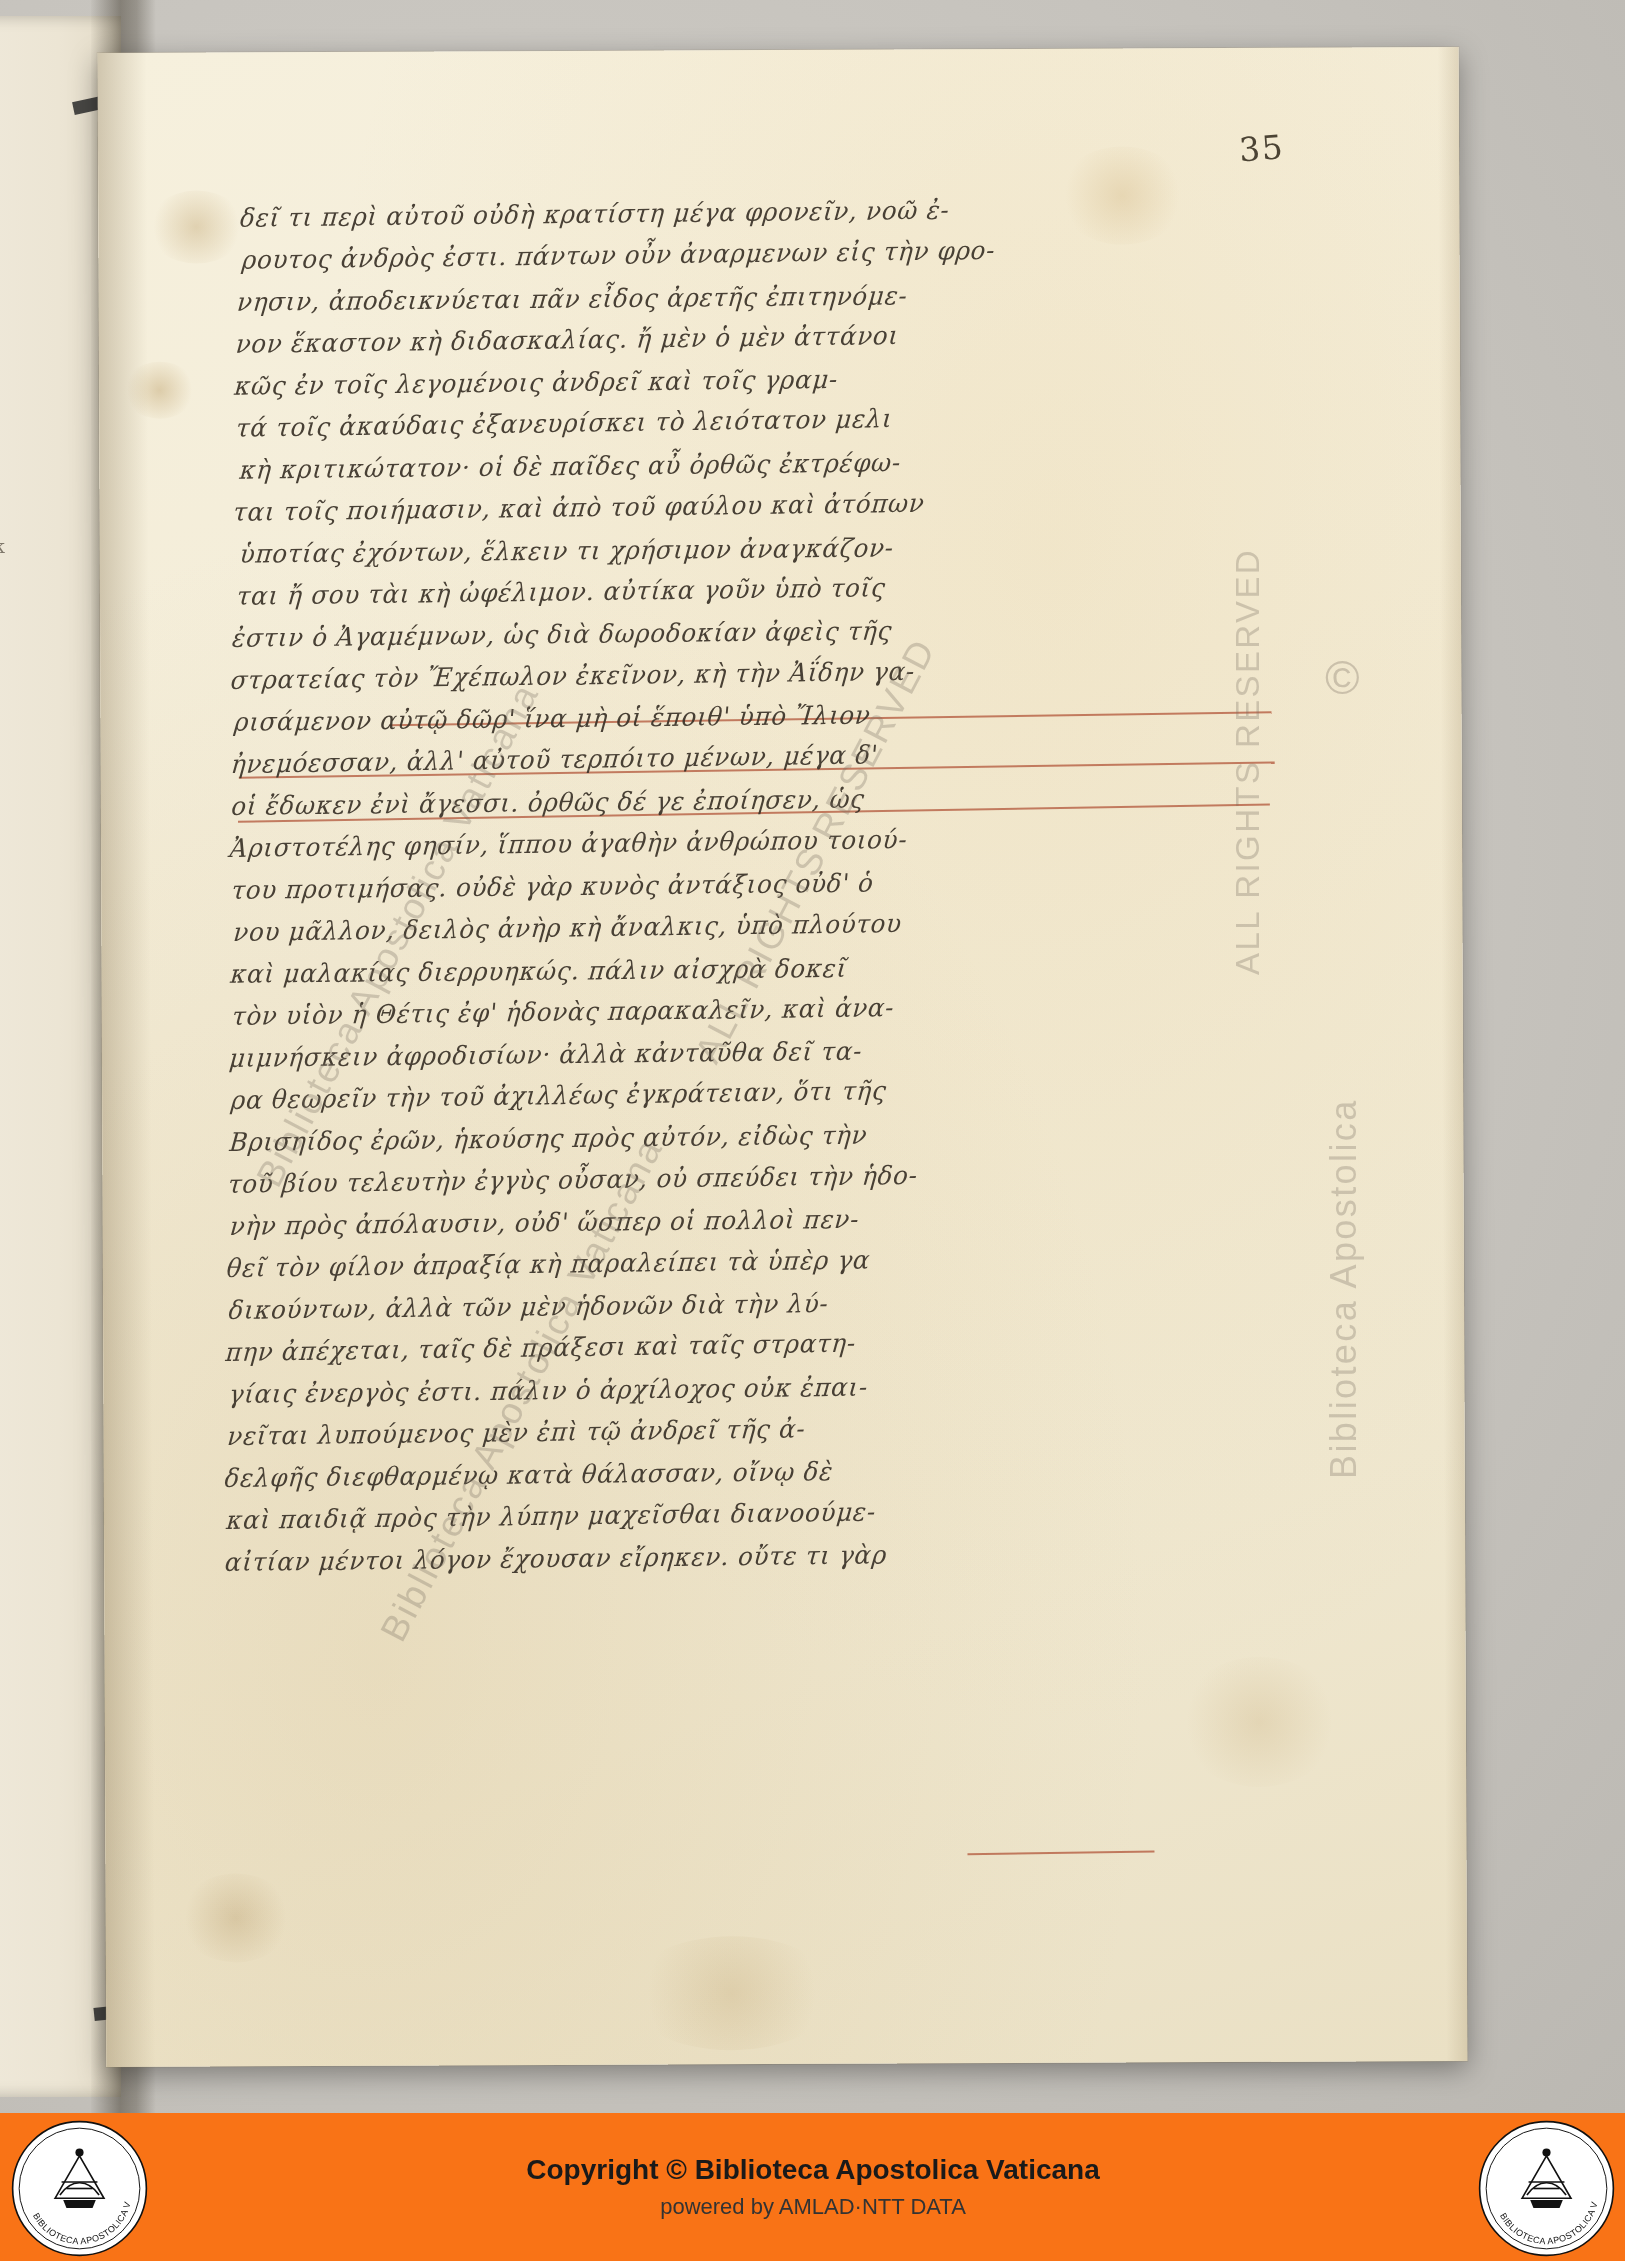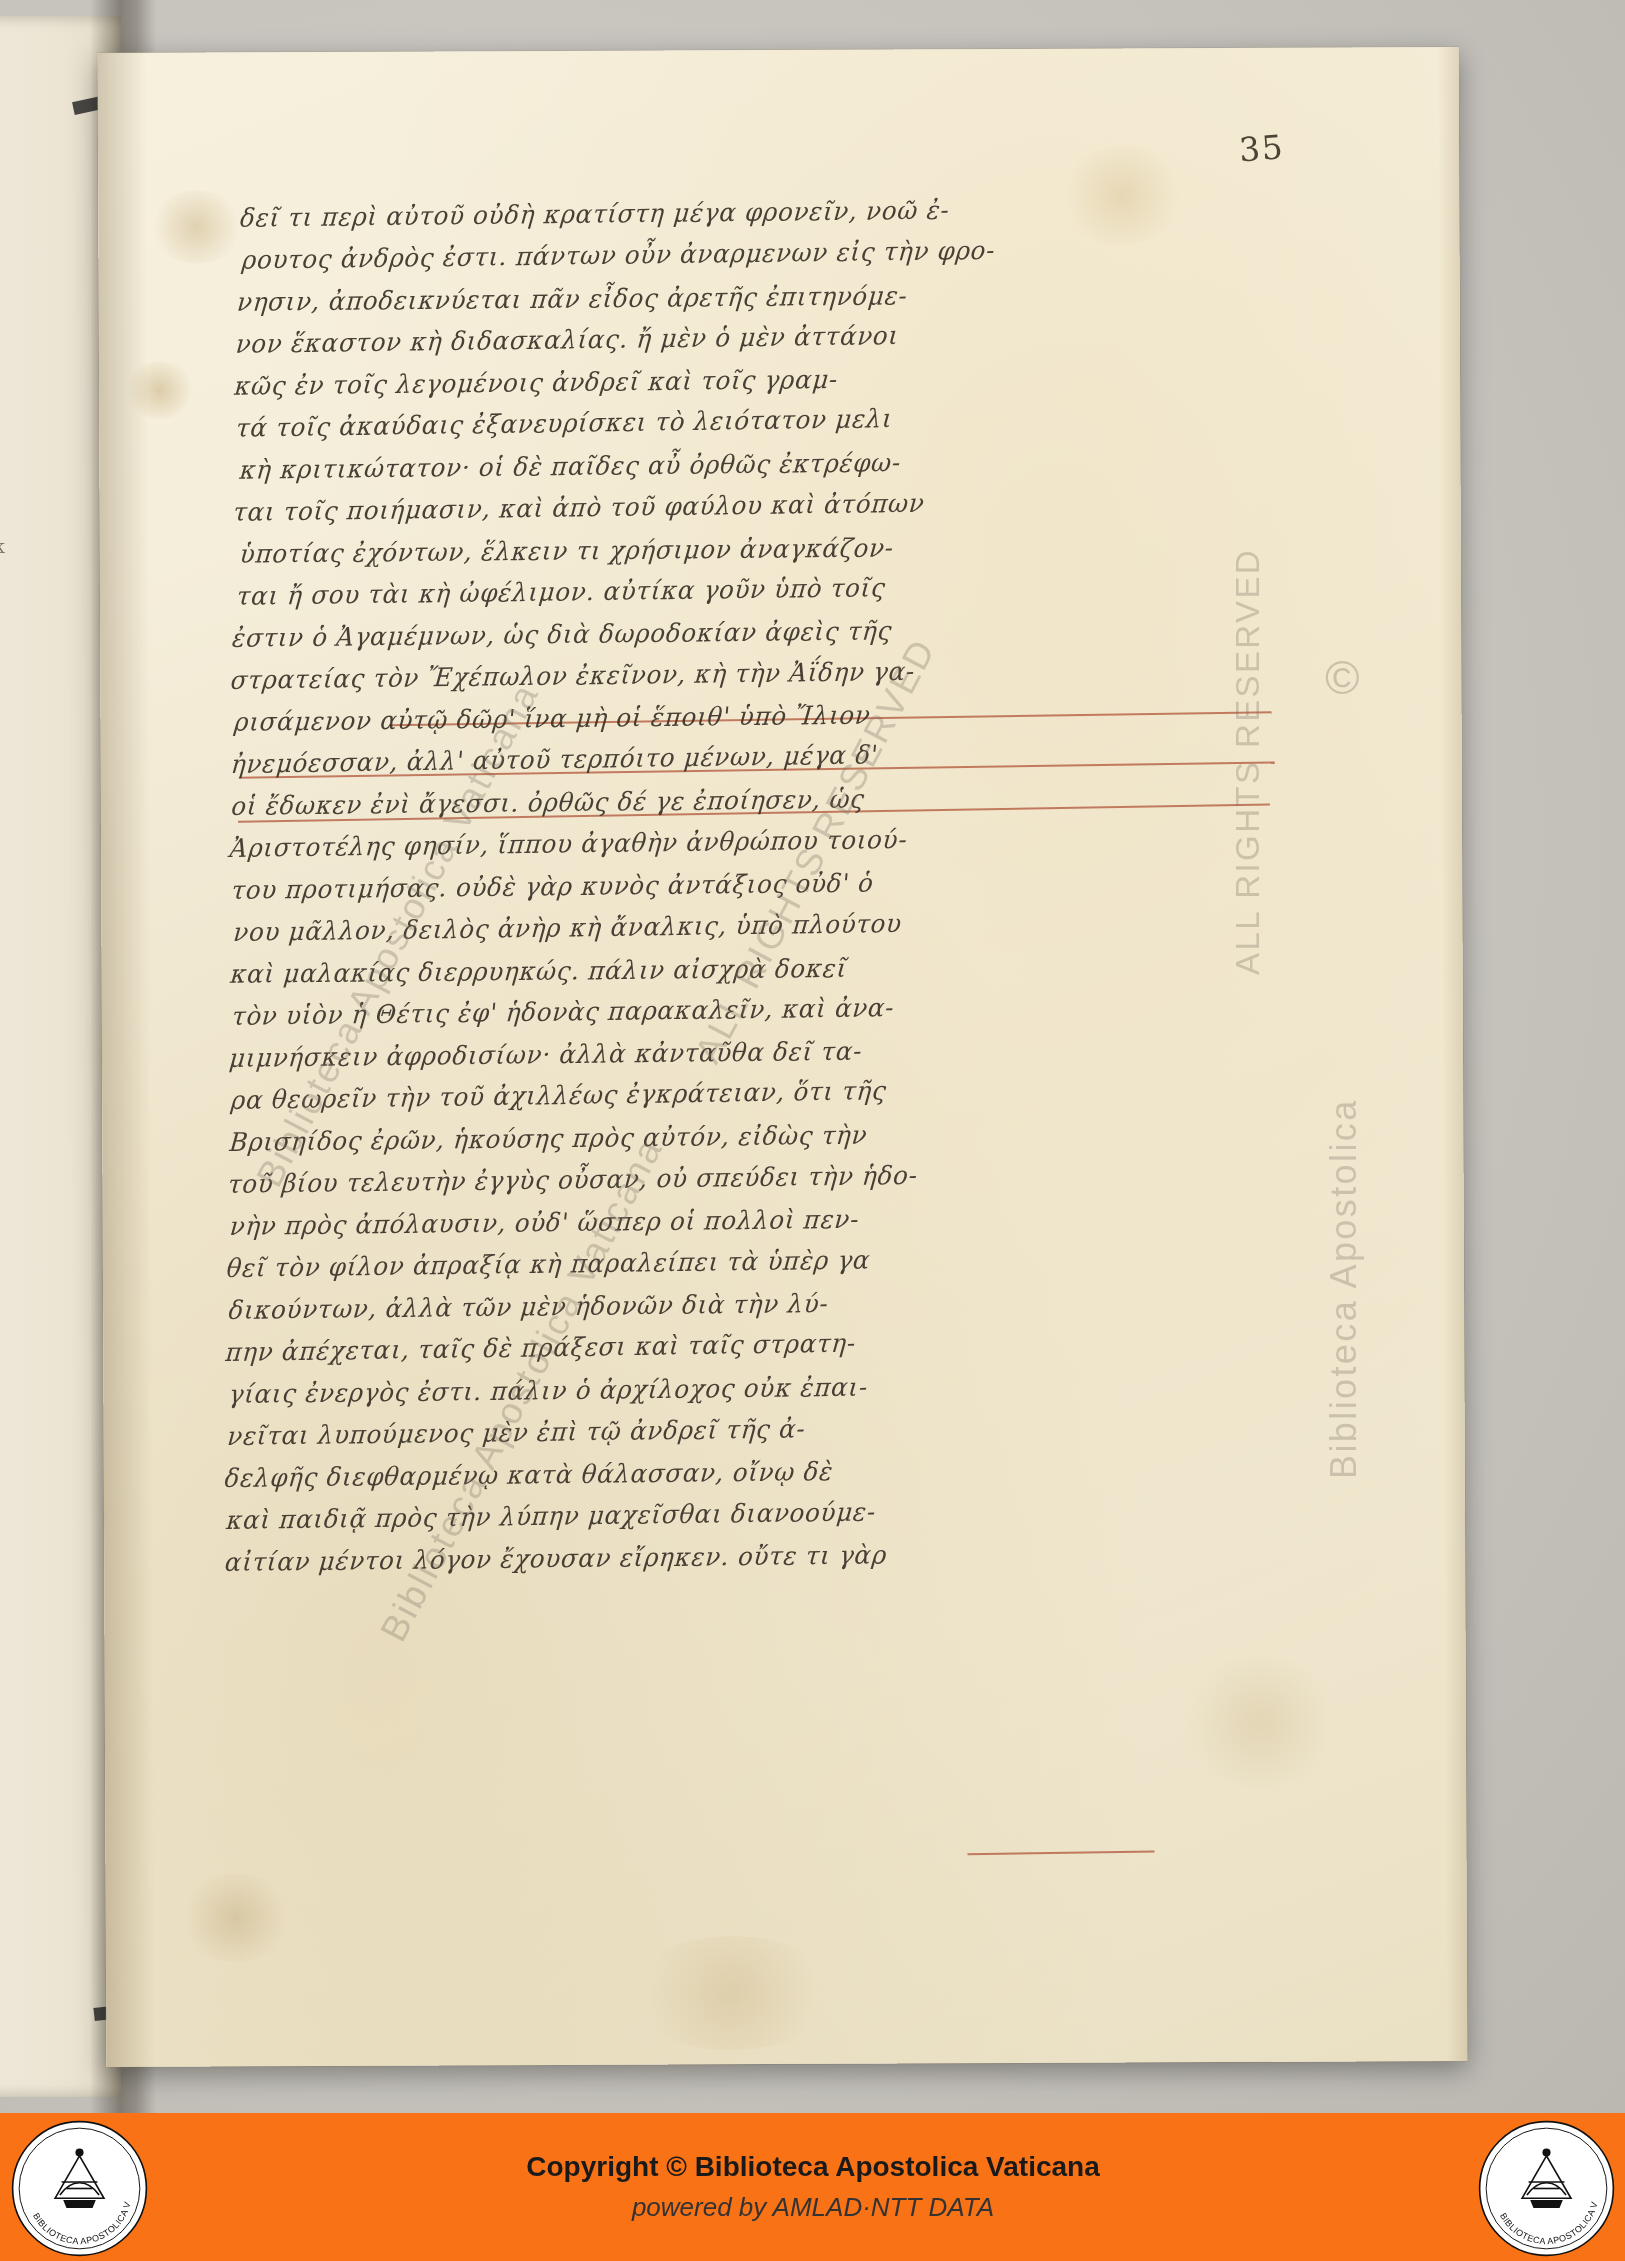--- a/index.html
+++ b/index.html
@@ -203,23 +203,22 @@
   .footer-title {
     font-size: 28px;
     font-weight: bold;
     margin-bottom: 8.1px;
   }
   .footer-url {
     font-size: 23px;
     margin-bottom: 6.5px;
   }
   .footer-powered {
-    font-size: 26px;
+    font-size: 22px;
     color: #333;
-    font-style: italic;
   }
   .seal {
     position: absolute;
     top: 2120px;
     width: 137px;
     height: 137px;
     border-radius: 50%;
   }
   .seal-left { left: 11.4px; }
   .seal-right { right: 11.4px; }

